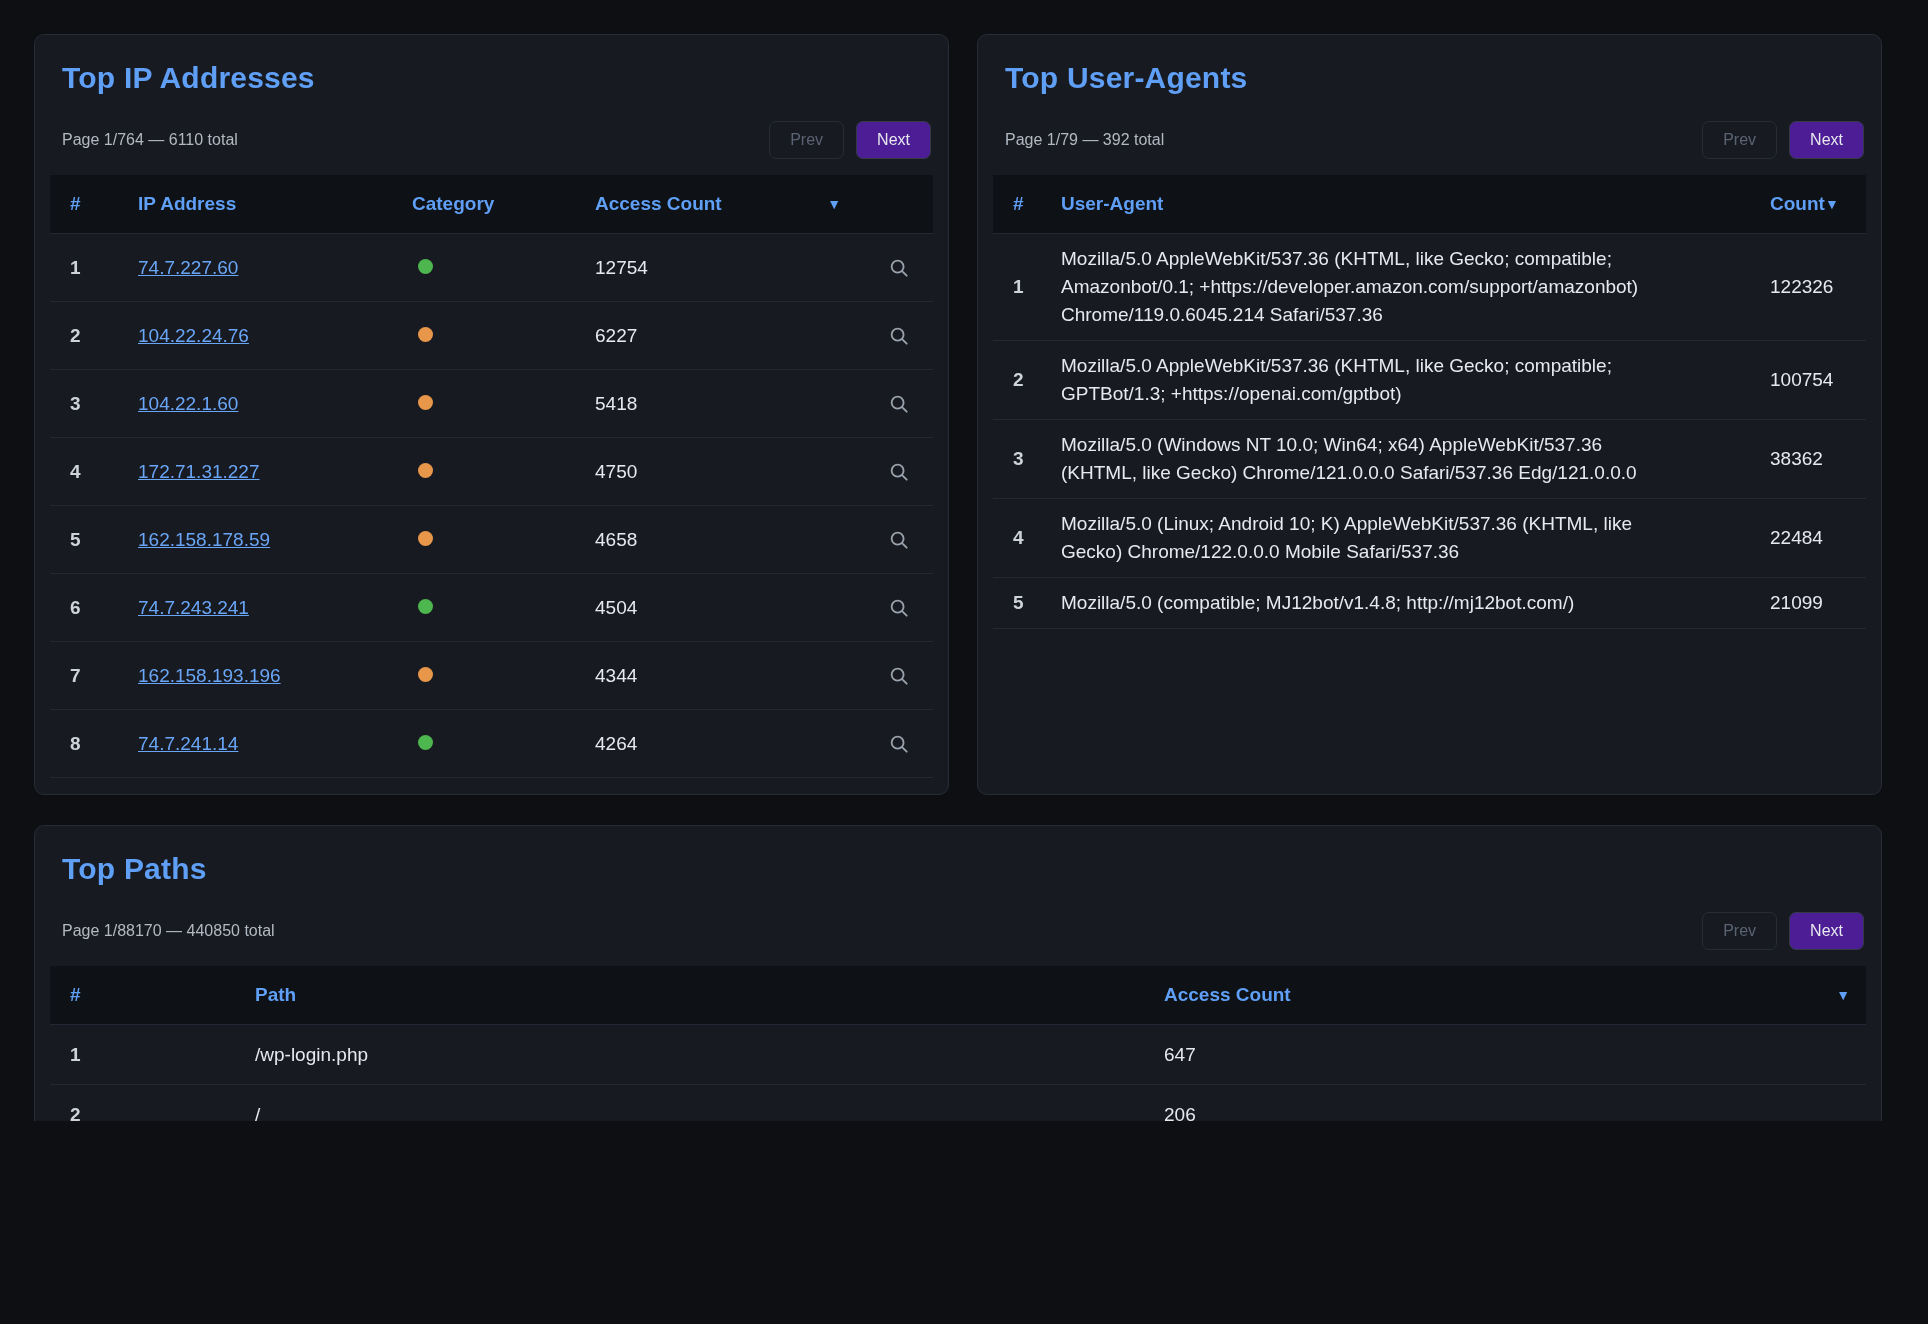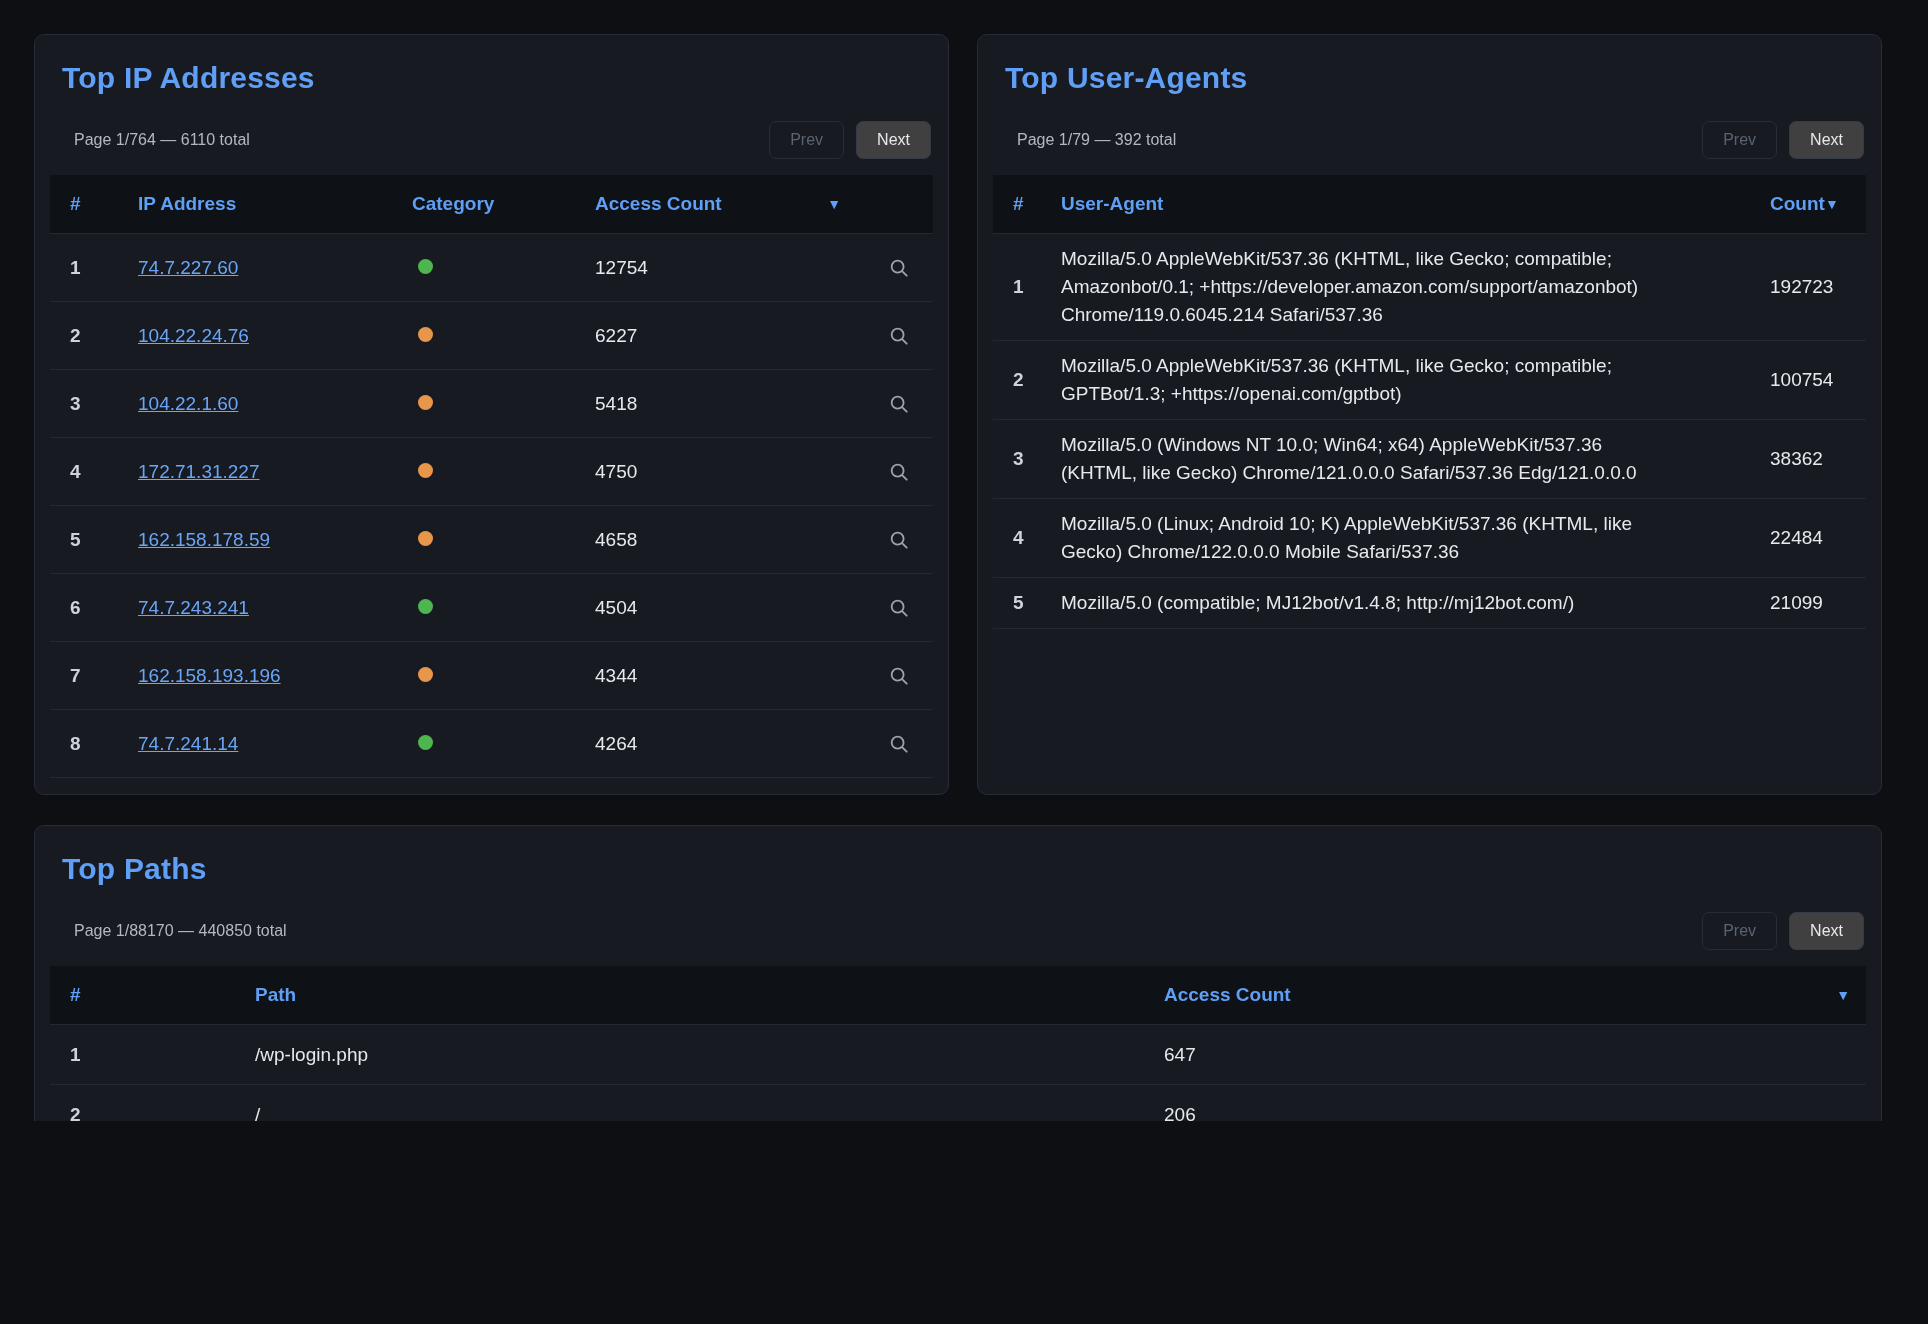--- a/index.html
+++ b/index.html
@@ -46,40 +46,40 @@
     color:var(--blue);
     font-size:30px;
     font-weight:700;
     margin:2px 0 0 12px;
     letter-spacing:.2px;
   }
   .pagebar{
     display:flex;
     align-items:center;
     justify-content:space-between;
-    margin:26px 2px 16px 24px;
+    margin:26px 2px 16px 12px;
     gap:38px;
   }
   .pagetext{
     color:var(--dim);
     font-size:16px;
   }
   .btns{display:flex;gap:12px;}
   .btn{
     font-family:"Liberation Sans", sans-serif;
     font-size:16px;
     padding:9px 20px;
     border-radius:7px;
     border:1px solid var(--border);
     background:#171a21;
     color:#5a6372;
     cursor:pointer;
   }
   .btn.next{
-    background:#404040;
+    background:#4c1d95;
     border-color:#343b47;
     color:var(--text);
   }
 
   
   .tbl{width:100%;}
   .tbl-header{
     display:grid;
     align-items:center;
     background:var(--strip);
@@ -273,21 +273,21 @@
           <div>User-Agent</div>
           <div class="ua-hdr-count">
             <span>Count</span>
             <span class="sort-arrow">▼</span>
           </div>
         </div>
 
         <div class="tbl-row ua-grid ua-row">
           <div class="cell-rank">1</div>
           <div class="ua-text">Mozilla/5.0 AppleWebKit/537.36 (KHTML, like Gecko; compatible; Amazonbot/0.1; +https://developer.amazon.com/support/amazonbot) Chrome/119.0.6045.214 Safari/537.36</div>
-          <div class="ua-count">192723</div>
+          <div class="ua-count">122326</div>
         </div>
 
         <div class="tbl-row ua-grid ua-row">
           <div class="cell-rank">2</div>
           <div class="ua-text">Mozilla/5.0 AppleWebKit/537.36 (KHTML, like Gecko; compatible; GPTBot/1.3; +https://openai.com/gptbot)</div>
           <div class="ua-count">100754</div>
         </div>
 
         <div class="tbl-row ua-grid ua-row">
           <div class="cell-rank">3</div>

